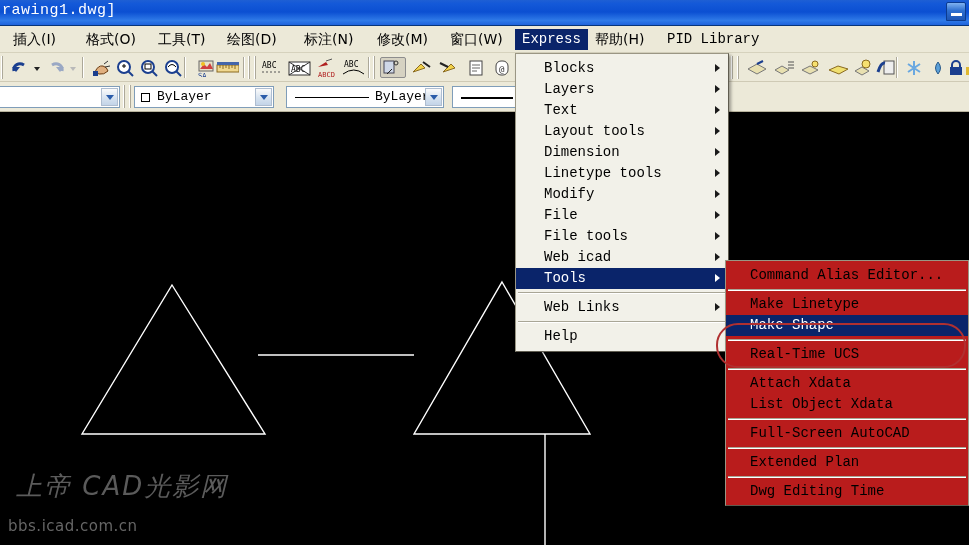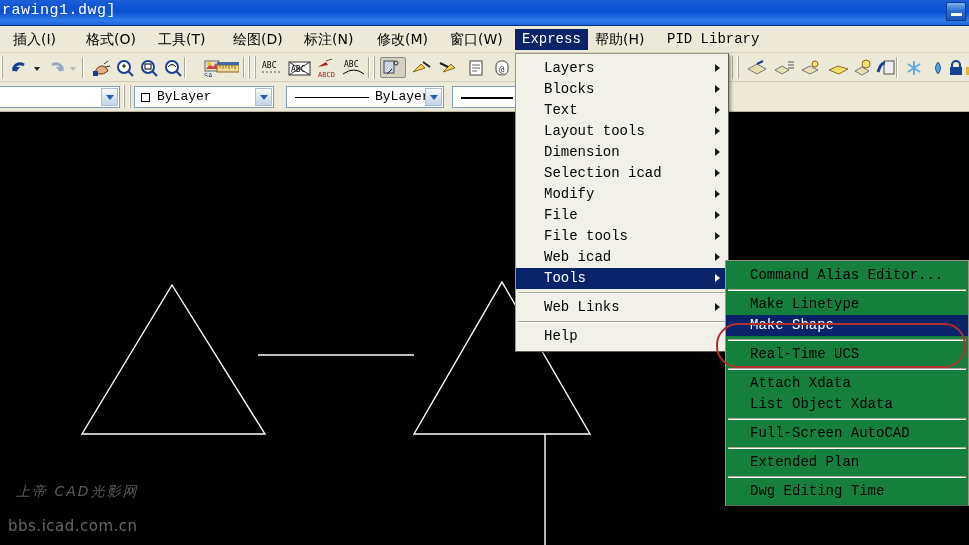--- a/index.html
+++ b/index.html
@@ -145,22 +145,22 @@
   #canvas svg { display: block; }
 
   .wm {
     position: absolute;
     color: #6b6b6b;
     font-family: "DejaVu Sans", sans-serif;
     white-space: nowrap;
     opacity: 0.85;
   }
   #wm1 {
-    left: 16px; top: 371px;
-    font-size: 14px;
+    left: 16px; top: 357px;
+    font-size: 26px;
     letter-spacing: 2px;
     font-style: italic;
   }
   #wm2 {
     left: 8px; top: 405px;
     font-size: 15px;
     letter-spacing: 0.5px;
     color: #787878;
   }
 
@@ -201,21 +201,21 @@
     height: 1px;
     margin: 3px 2px 3px 2px;
     border-top: 1px solid #a9a696;
     border-bottom: 1px solid #ffffff;
   }
 
   
   #tools-submenu {
     position: absolute; left: 725px; top: 260px;
     width: 244px;
-    background: #15803d;
+    background: #b91c1c;
     border: 1px solid #9a9684;
     border-bottom: 1px solid #5f5c50;
     box-shadow: 2px 2px 3px rgba(0,0,0,0.35);
     padding: 4px 0 3px 0;
   }
   #tools-submenu .mrow { padding-left: 24px; }
 
   
   #red-anno {
     position: absolute; left: 716px; top: 323px;
@@ -232,21 +232,21 @@
 
   <div id="titlebar">
     <div id="title-text">rawing1.dwg]</div>
     <div id="win-btn"></div>
   </div>
 
   <div id="menubar">
     <div class="menu-item" style="left:6px"><span class="cjk">插入(I)</span></div>
     <div class="menu-item" style="left:79px"><span class="cjk">格式(O)</span></div>
     <div class="menu-item" style="left:151px"><span class="cjk">工具(T)</span></div>
-    <div class="menu-item" style="left:226px"><span class="cjk">绘图(D)</span></div>
+    <div class="menu-item" style="left:220px"><span class="cjk">绘图(D)</span></div>
     <div class="menu-item" style="left:297px"><span class="cjk">标注(N)</span></div>
     <div class="menu-item" style="left:370px"><span class="cjk">修改(M)</span></div>
     <div class="menu-item" style="left:443px"><span class="cjk">窗口(W)</span></div>
     <div class="menu-item active" style="left:515px"><span>Express</span></div>
     <div class="menu-item" style="left:588px"><span class="cjk">帮助(H)</span></div>
     <div class="menu-item" style="left:660px"><span>PID Library</span></div>
   </div>
 
   <div id="toolbar1">
     <div class="grip" style="left:0px"></div>
@@ -295,21 +295,21 @@
         </svg>
     </div>
     <div class="tb-icon" style="left:161px">
       <svg width="22" height="21" viewBox="0 0 22 21">
           <circle cx="10" cy="9" r="6" fill="#fff" stroke="#1b3f8f" stroke-width="2"></circle>
           <path d="M6 9 q4 -5 8 0" stroke="#000" fill="none"></path>
           <path d="M14 13 l5 5" stroke="#1b3f8f" stroke-width="2"></path>
         </svg>
     </div>
     <div class="tb-sep" style="left:184px"></div>
-    <div class="tb-icon" style="left:200px">
+    <div class="tb-icon" style="left:194px">
       <svg width="22" height="21" viewBox="0 0 22 21">
           <rect x="4" y="3" width="14" height="10" fill="#e8e2c8" stroke="#666"></rect>
           <path d="M5 11 l4 -5 l3 3 l3 -4 l3 6 z" fill="#d04040"></path>
           <circle cx="8" cy="6" r="2" fill="#f0c020"></circle>
           <text x="3" y="20" font-size="7" fill="#1b3f8f" font-family="monospace">SA</text>
         </svg>
     </div>
     <div class="tb-icon" style="left:214px;width:26px">
       <svg width="26" height="21" viewBox="0 0 26 21">
           <rect x="2" y="7" width="22" height="7" fill="#f0d890" stroke="#8a6a20"></rect>
@@ -479,26 +479,26 @@
       <polygon points="172,173 265,322 82,322" fill="none" stroke="#ffffff" stroke-width="1.4"></polygon>
       <polygon points="502,170 590,322 414,322" fill="none" stroke="#ffffff" stroke-width="1.4"></polygon>
       <line x1="258" y1="243" x2="414" y2="243" stroke="#ffffff" stroke-width="1.4"></line>
       <line x1="545" y1="322" x2="545" y2="433" stroke="#ffffff" stroke-width="1.4"></line>
     </svg>
     <div class="wm" id="wm1">上帝 CAD光影网</div>
     <div class="wm" id="wm2">bbs.icad.com.cn</div>
   </div>
 
   <div id="express-menu">
+    <div class="mrow"><span>Blocks</span><span class="sub-arrow"></span></div>
     <div class="mrow"><span>Layers</span><span class="sub-arrow"></span></div>
-    <div class="mrow"><span>Blocks</span><span class="sub-arrow"></span></div>
     <div class="mrow"><span>Text</span><span class="sub-arrow"></span></div>
     <div class="mrow"><span>Layout tools</span><span class="sub-arrow"></span></div>
     <div class="mrow"><span>Dimension</span><span class="sub-arrow"></span></div>
-    <div class="mrow"><span>Selection icad</span><span class="sub-arrow"></span></div>
+    <div class="mrow"><span>Linetype tools</span><span class="sub-arrow"></span></div>
     <div class="mrow"><span>Modify</span><span class="sub-arrow"></span></div>
     <div class="mrow"><span>File</span><span class="sub-arrow"></span></div>
     <div class="mrow"><span>File tools</span><span class="sub-arrow"></span></div>
     <div class="mrow"><span>Web icad</span><span class="sub-arrow"></span></div>
     <div class="mrow sel"><span>Tools</span><span class="sub-arrow"></span></div>
     <div class="msep"></div>
     <div class="mrow"><span>Web Links</span><span class="sub-arrow"></span></div>
     <div class="msep"></div>
     <div class="mrow"><span>Help</span></div>
   </div>

